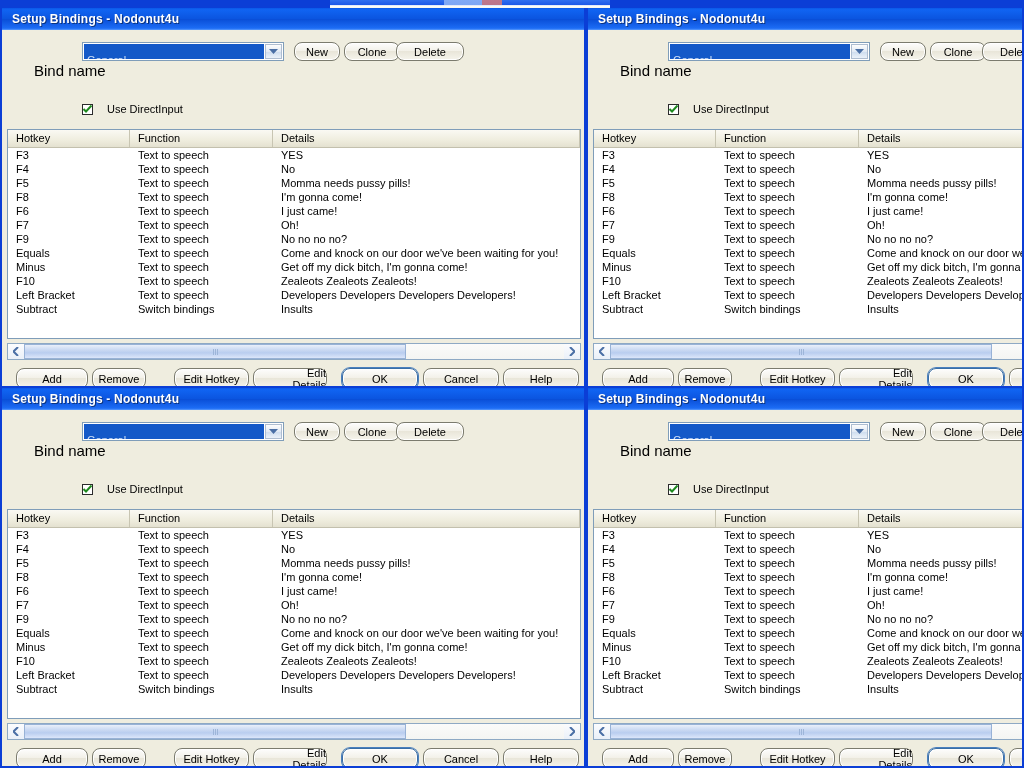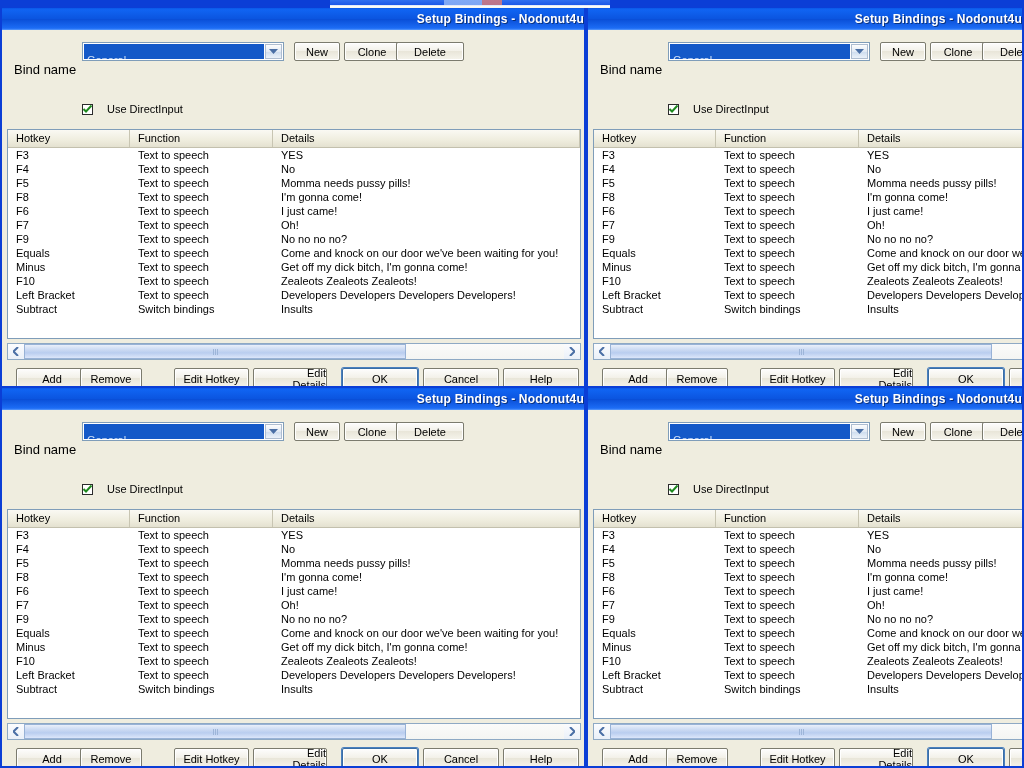--- a/index.html
+++ b/index.html
@@ -25,46 +25,46 @@
   
   .win{position:absolute;width:586px;height:380px;overflow:hidden;
     border:2px solid #0b3ed6;border-top:none;box-sizing:border-box;background:#efeddf;}
   .win.tl{left:0;top:8px;}
   .win.tr{left:586px;top:8px;width:438px;}
   .win.bl{left:0;top:388px;}
   .win.br{left:586px;top:388px;width:438px;}
 
   .titlebar{height:22px;
     background:linear-gradient(to bottom,#0a58e8 0%,#1064f2 8%,#0b55e0 48%,#0a4fd8 52%,#1c6cf5 92%,#5a9afc 100%);
-    display:flex;align-items:center;position:relative;justify-content:flex-end;}
+    display:flex;align-items:center;position:relative;}
   .titlebar .tbar-text{color:#fff;font-weight:bold;font-size:12px;
     padding-left:10px;letter-spacing:.2px;text-shadow:1px 1px 0 rgba(0,0,0,.45);white-space:nowrap;}
 
   .client{position:relative;background:#efeddf;height:356px;box-sizing:border-box;}
 
   
   .toprow{position:relative;height:62px;}
-  .lbl-bind{position:absolute;left:12px;top:16px;color:#000;font-size:13px;margin-top:16px;}
+  .lbl-bind{position:absolute;left:32px;top:16px;color:#000;font-size:15px;margin-top:16px;}
   .combo{position:absolute;left:80px;top:12px;width:202px;height:19px;
     border:1px solid #7f9db9;box-sizing:border-box;background:#fff;display:flex;}
   .combo .val{flex:1;background:#1459c8;color:#cfe0f7;font-size:11px;
     padding:10px 0 0 3px;margin:1px;box-sizing:border-box;white-space:nowrap;overflow:hidden;}
   .combo .arrowbtn{width:17px;margin:1px 1px 1px 0;
     background:linear-gradient(to bottom,#fdfdfd,#e2eaf4 50%,#cddcee 51%,#eaf1f9);
     border:1px solid #aebdd0;box-sizing:border-box;display:flex;align-items:center;justify-content:center;}
   .combo .arrowbtn svg{display:block;}
   .chk{position:absolute;left:80px;top:73px;display:flex;align-items:center;gap:14px;}
   .chkbox{width:11px;height:11px;border:1px solid #2b2b2b;background:#fff;
     display:flex;align-items:center;justify-content:center;box-sizing:border-box;}
   .chkbox svg{display:block;}
   .chk .chklabel{font-size:11px;color:#000;}
 
   .btn{
     background:linear-gradient(to bottom,#fdfdfd 0%,#f3f1e9 45%,#e8e5d8 46%,#f6f4ec 100%);
-    border:1px solid #7b7b6e;border-radius:2px;box-sizing:border-box;
+    border:1px solid #7b7b6e;border-radius:8px;box-sizing:border-box;
     font-family:"Liberation Sans",sans-serif;font-size:11px;color:#000;
     display:flex;align-items:center;justify-content:center;cursor:default;
     box-shadow:inset 0 0 0 1px #ffffff;
   }
   .btn.small{position:absolute;height:19px;top:12px;}
   .b-new{left:292px;width:46px;}
   .b-clone{left:342px;width:56px;}
   .b-delete{left:394px;width:68px;}
 
   
@@ -95,21 +95,21 @@
   .hsb .thumb{position:absolute;left:0;top:0;height:100%;width:382px;
     background:linear-gradient(to bottom,#e9effa 0%,#c8d8f2 40%,#b9cdef 60%,#dbe6fa 100%);
     border:1px solid #98b2d6;box-sizing:border-box;display:flex;align-items:center;justify-content:center;}
   .grip{width:5px;height:6px;
     background:repeating-linear-gradient(to right,#9db5d8 0 1px,transparent 1px 2px);}
 
   
   .btnrow{position:absolute;left:0;top:338px;width:100%;height:30px;text-align:right;}
   .btnrow .btn{position:absolute;height:21px;top:0;}
   .bb-add{left:14px;width:72px;}
-  .bb-remove{left:78px;width:62px;}
+  .bb-remove{left:90px;width:54px;}
   .bb-edith{left:172px;width:75px;}
   .bb-editd{left:251px;width:74px;padding-left:17px;}
   .bb-ok{left:340px;width:76px;border:1px solid #3a6ea5;box-shadow:inset 0 0 0 1px #ffffff,0 0 0 1px #4a7fbe;}
   .bb-cancel{left:421px;width:76px;}
   .bb-help{left:501px;width:76px;}
 </style>
 </head>
 <body>
 
 <div class="desktop">

